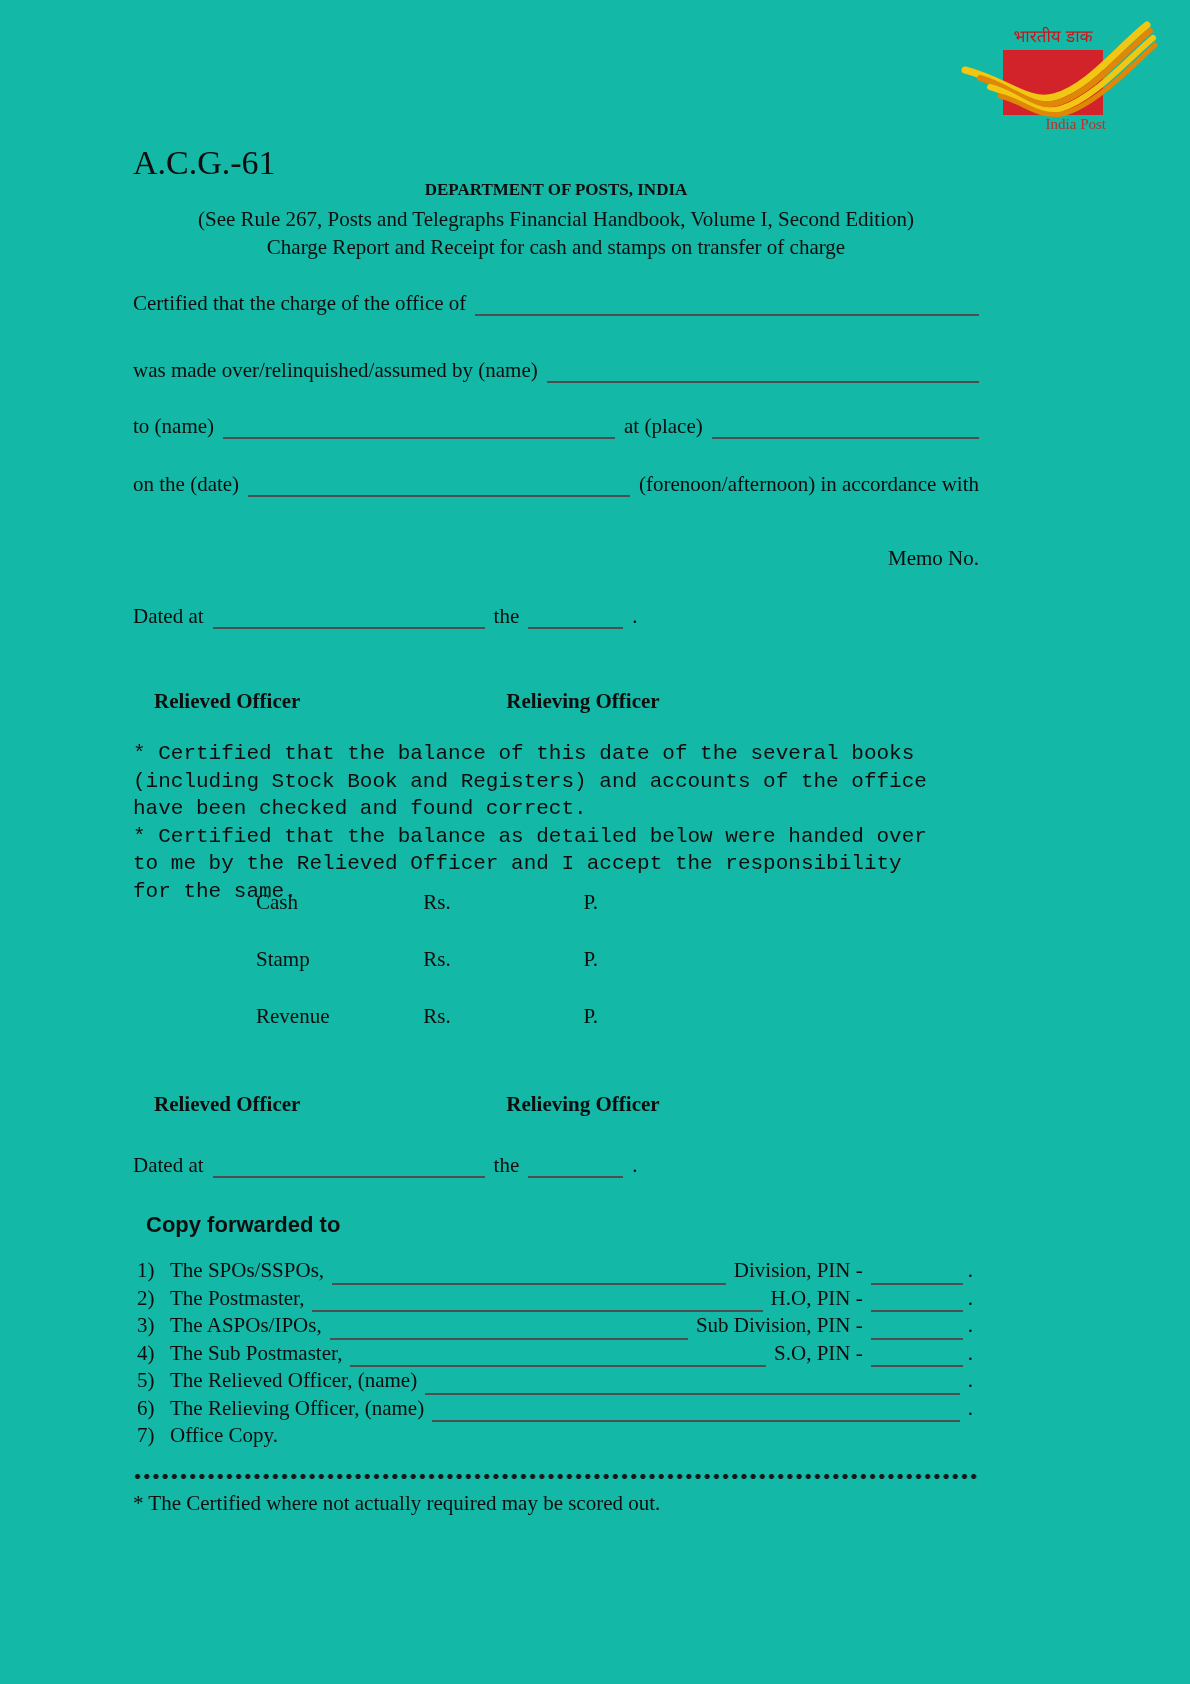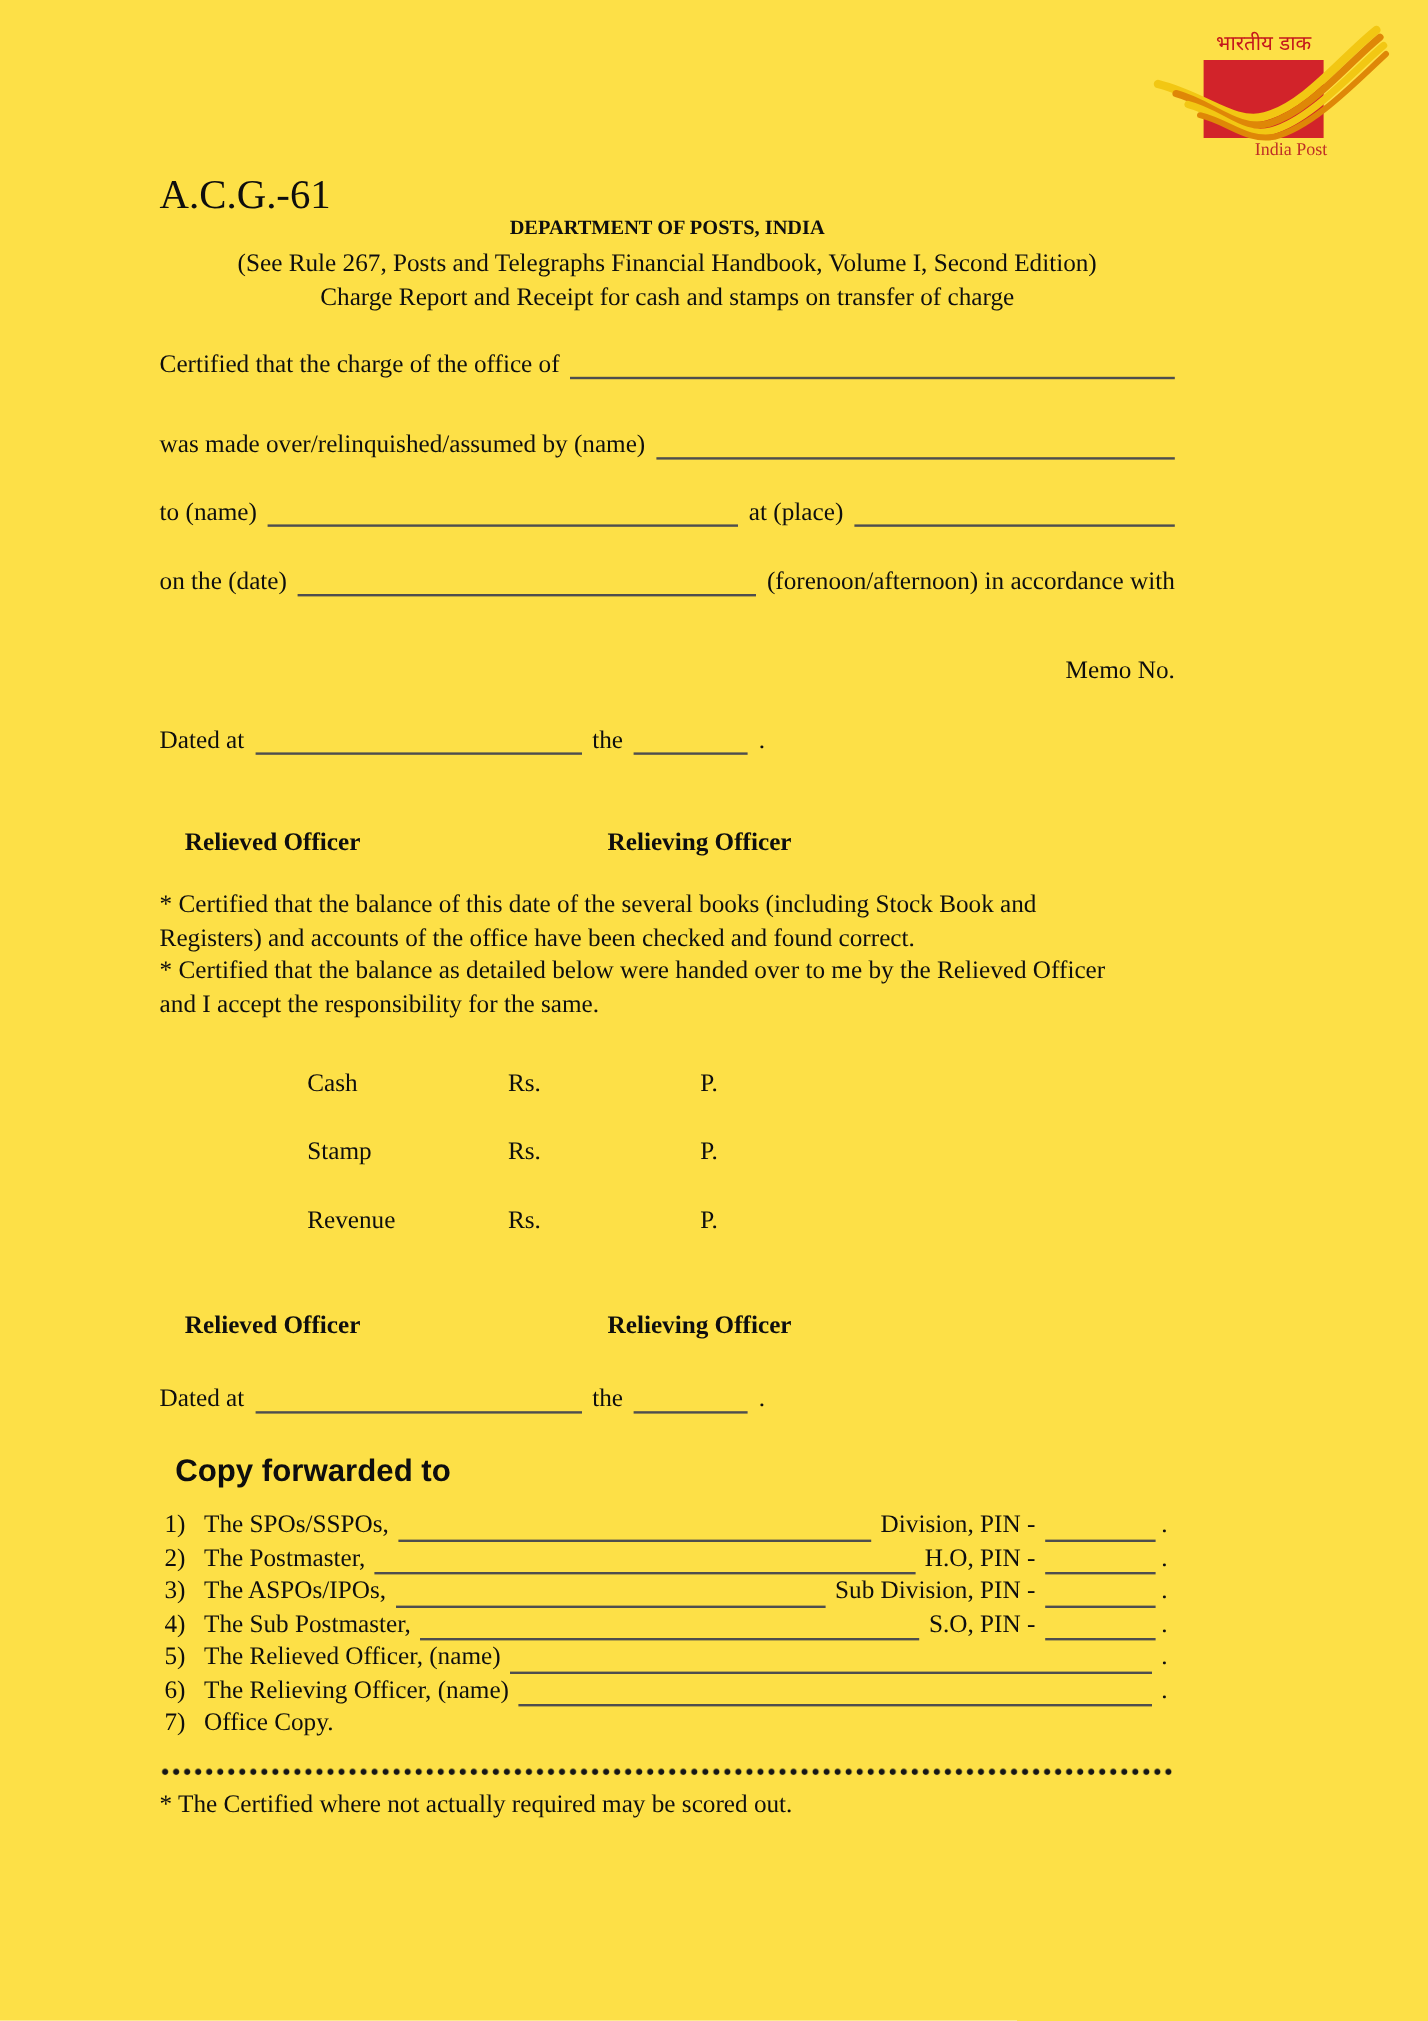--- a/index.html
+++ b/index.html
@@ -1,16 +1,16 @@
 <!DOCTYPE html>
 <html><head>
 <meta charset="utf-8">
 <style>
   html,body{margin:0;padding:0;background:#ffffff;}
-  .page{position:relative;width:1190px;height:1684px;background:#fde047;overflow:hidden;
+  .page{position:relative;width:1190px;height:1684px;background:#14b8a6;overflow:hidden;
         color:#0e0e0e;font-family:"Liberation Serif","DejaVu Serif",serif;font-size:21px;}
   .abs{position:absolute;}
   .frow{display:flex;align-items:flex-end;line-height:26px;}
   .t{white-space:nowrap;}
   .blank{border-bottom:2px solid #4e4e4e;height:20px;}
   .fill{flex:1 1 auto;}
   .gapL{margin-left:9px;}
   .gapR{margin-right:9px;}
 
   
@@ -26,32 +26,32 @@
   .b-dated-place{width:272px;flex:0 0 auto;}
   .b-dated-day{width:95px;flex:0 0 auto;}
 
   
   .officers{left:133px;width:846px;font-weight:bold;line-height:26px;}
   .off1{top:688px;} .off2{top:1091px;}
   .officers .o1{display:inline-block;margin-left:21px;width:347px;}
   .officers .o2{display:inline-block;}
 
   
-  .certs{left:133px;top:740px;width:800px;line-height:27.5px;}
+  .certs{left:133px;top:740px;width:800px;line-height:27.5px;font-family:Liberation Mono, monospace;}
   .certs div{margin:0;}
 
   
   .balrow{left:133px;width:700px;line-height:26px;}
   .br0{top:889px;} .br1{top:946px;} .br2{top:1003px;}
   .balrow .lbl{display:inline-block;margin-left:123px;width:162px;}
   .balrow .rs{display:inline-block;width:155px;}
 
   
   .cf-head{left:146px;top:1212px;font-family:"Liberation Sans","DejaVu Sans",sans-serif;
-           font-weight:700;font-size:26px;line-height:26px;}
+           font-weight:700;font-size:22px;line-height:26px;}
   .cf-list{left:137px;top:1257px;width:836px;}
   .cf-list .frow{line-height:27.5px;height:27.5px;}
   .cf-list .num{width:24px;flex:0 0 auto;}
   .cf-list .pre{margin-left:9px;}
   .cf-list .mid{margin:0 8px;}
   .cf-list .pin{width:92px;flex:0 0 auto;margin-left:8px;margin-right:5px;}
 
   
   .dots{left:133px;top:1473px;width:845px;height:7px;
         background-image:radial-gradient(circle,#161616 2.2px,transparent 2.9px);

